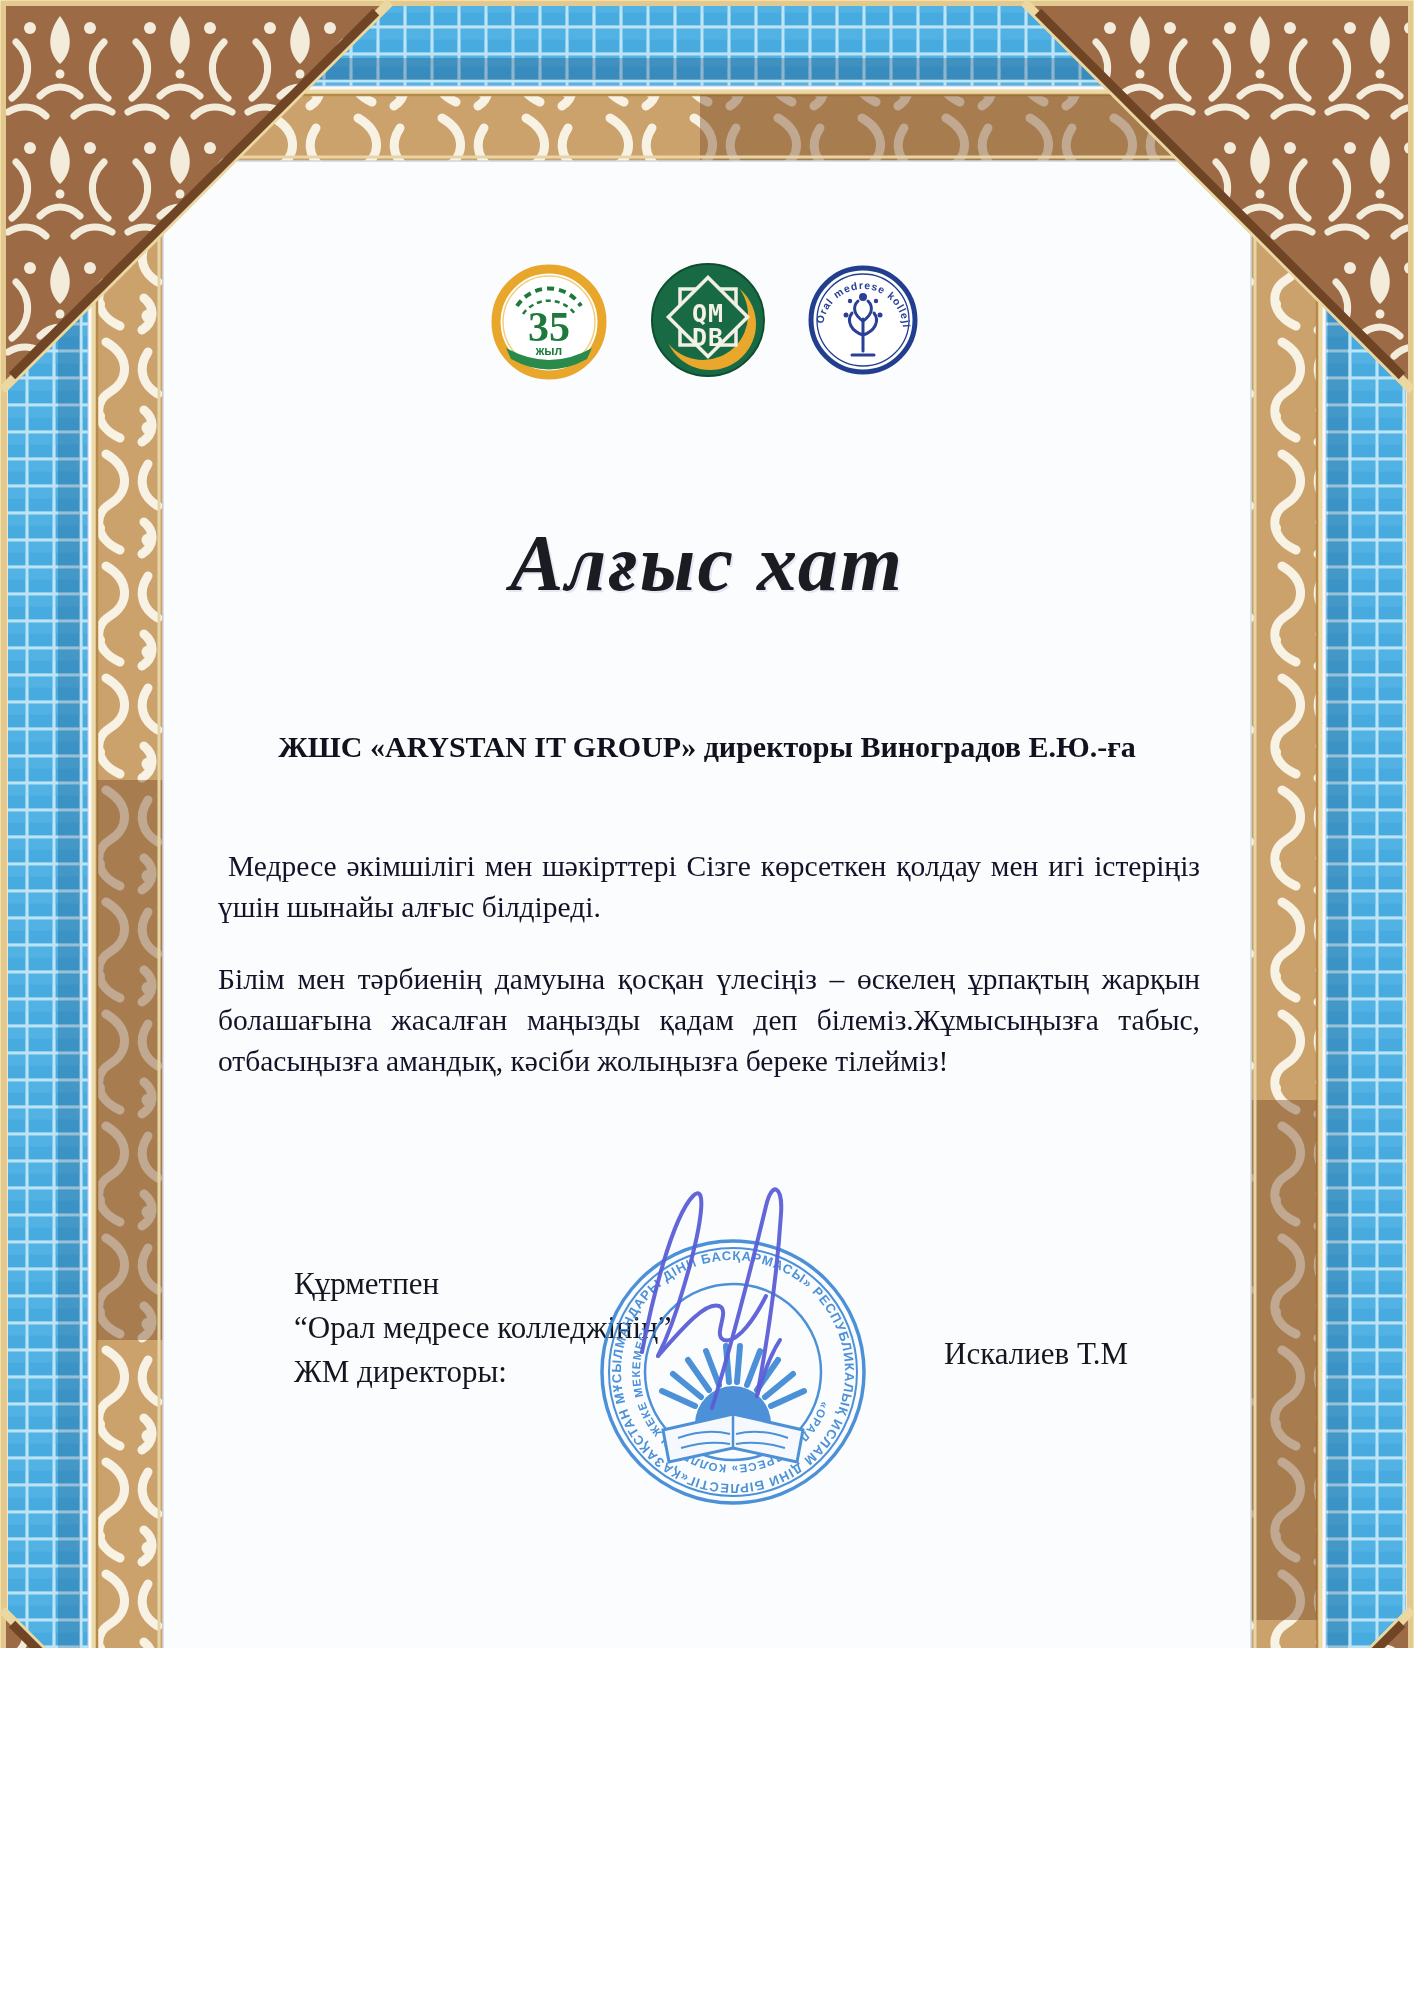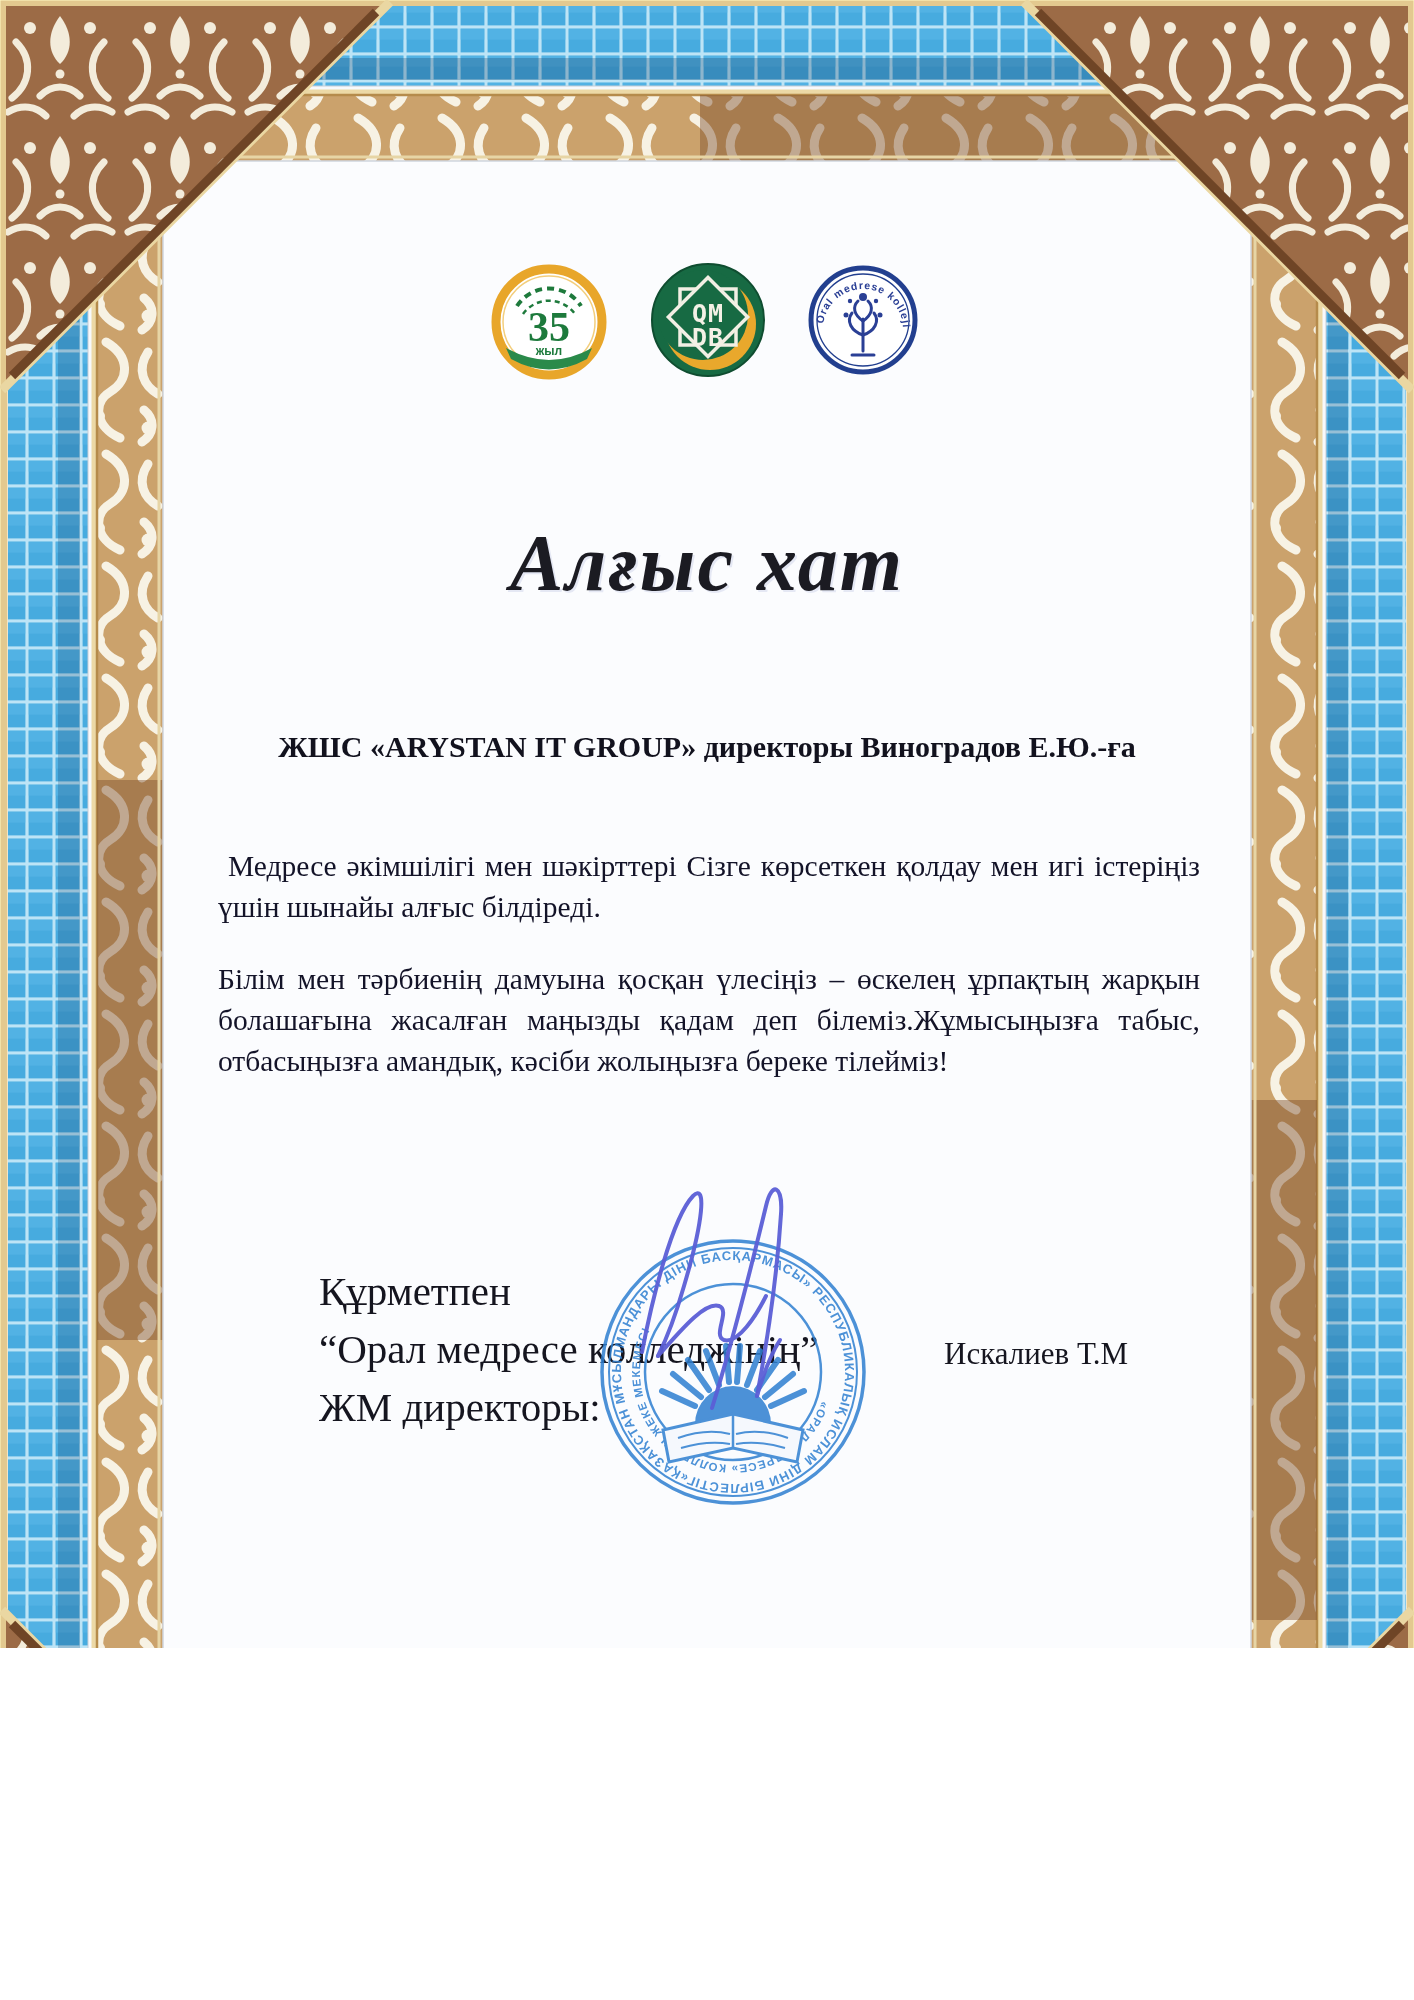--- a/index.html
+++ b/index.html
@@ -8,21 +8,21 @@
   .layer{position:absolute;left:0;top:0;}
   .abs{position:absolute;}
   .doc-title{left:0;right:0;top:518px;text-align:center;font-size:80px;font-weight:bold;
              font-style:italic;letter-spacing:2px;color:#1b1b22;
              text-shadow:2px 2px 0 rgba(70,90,170,0.12);}
   .recipient{left:0;right:0;top:730px;text-align:center;font-size:30px;font-weight:bold;color:#12121e;}
   .body-text{left:218px;width:982px;top:846px;font-size:29.5px;line-height:1.38;
              text-align:justify;color:#131328;}
   .body-text p{margin:0;}
   .body-text p.first{text-indent:10px;margin-bottom:32px;}
-  .closing{left:319px;top:1262px;font-size:41px;line-height:1.42;color:#15151f;}
+  .closing{left:294px;top:1262px;font-size:31px;line-height:1.42;color:#15151f;}
   .signer{left:944px;top:1336px;font-size:31px;color:#15151f;text-align:center;}
   .footer{left:0;right:16px;top:1712px;text-align:center;font-size:33px;color:#1c1c36;}
   svg{display:block;}
 </style>
 </head>
 <body>
 
 <div class="page">
 
   <svg class="layer" width="1414" height="2000" viewBox="0 0 1414 2000">

